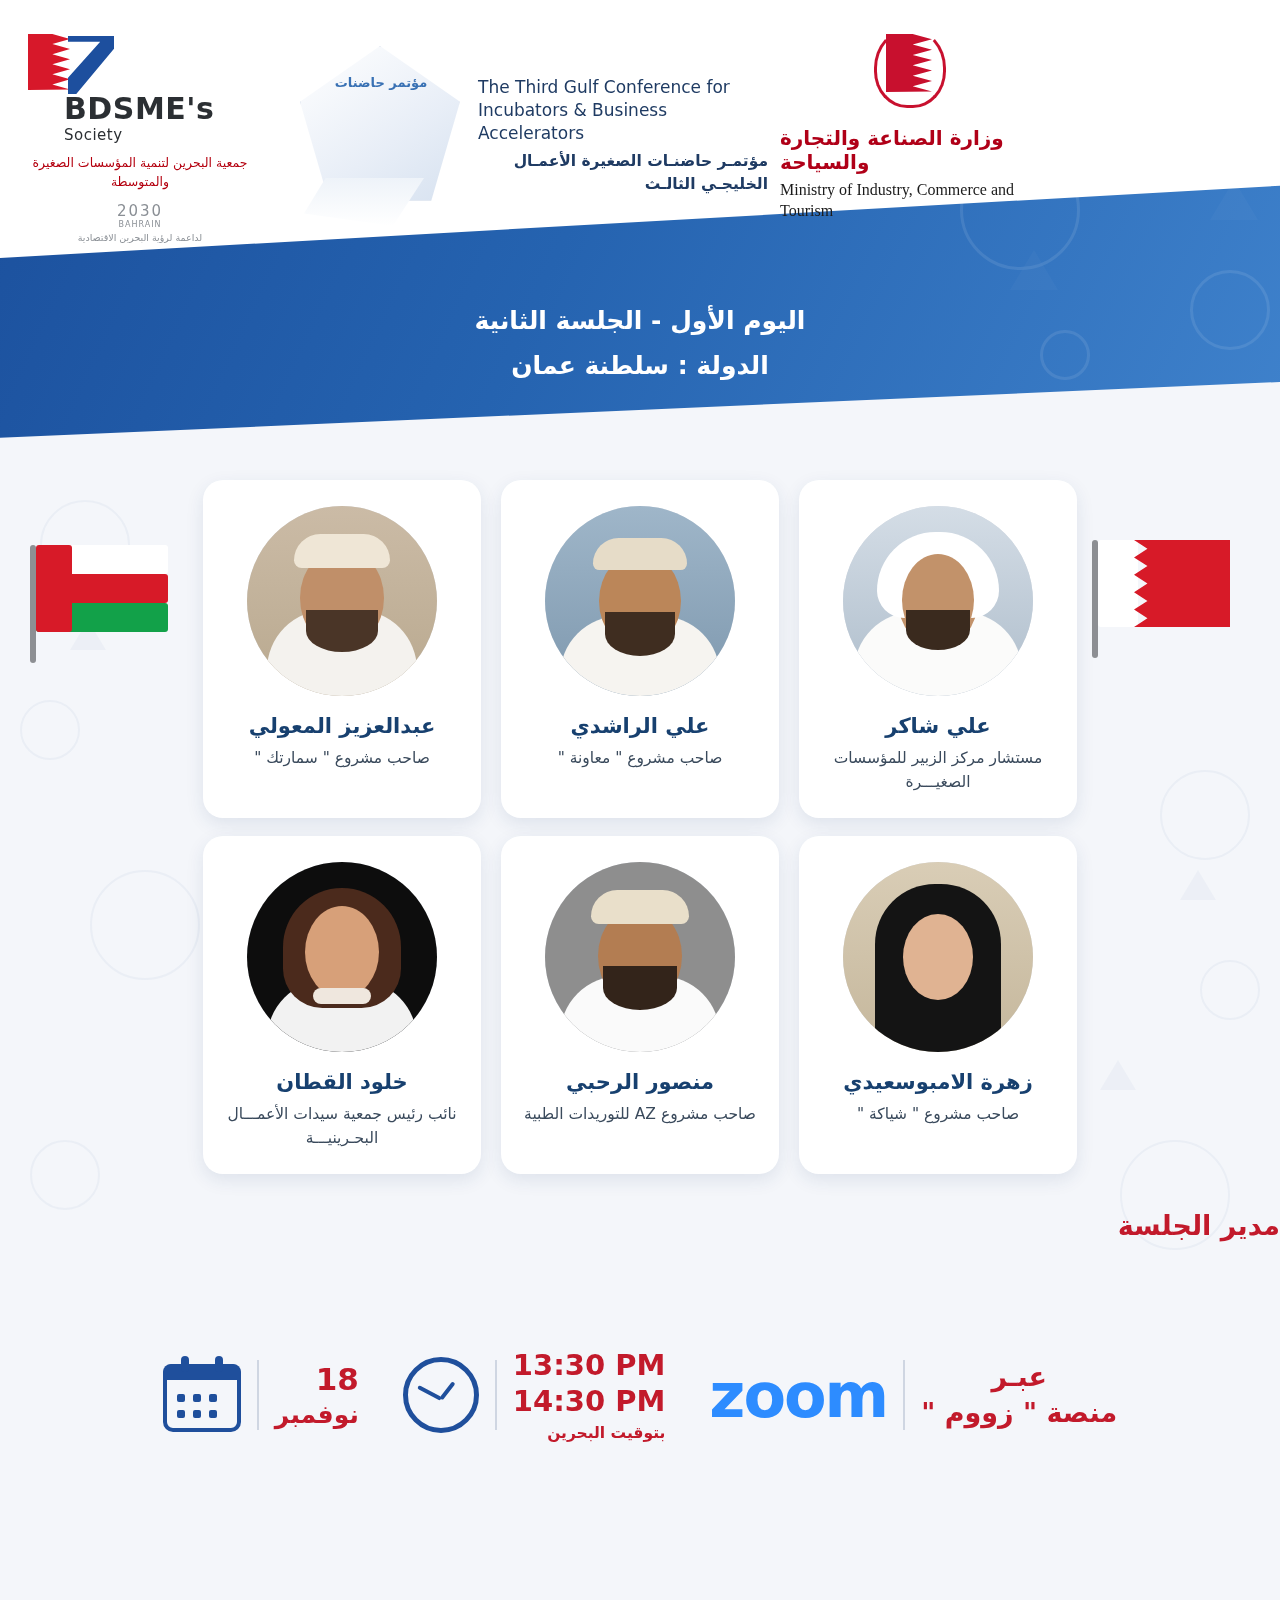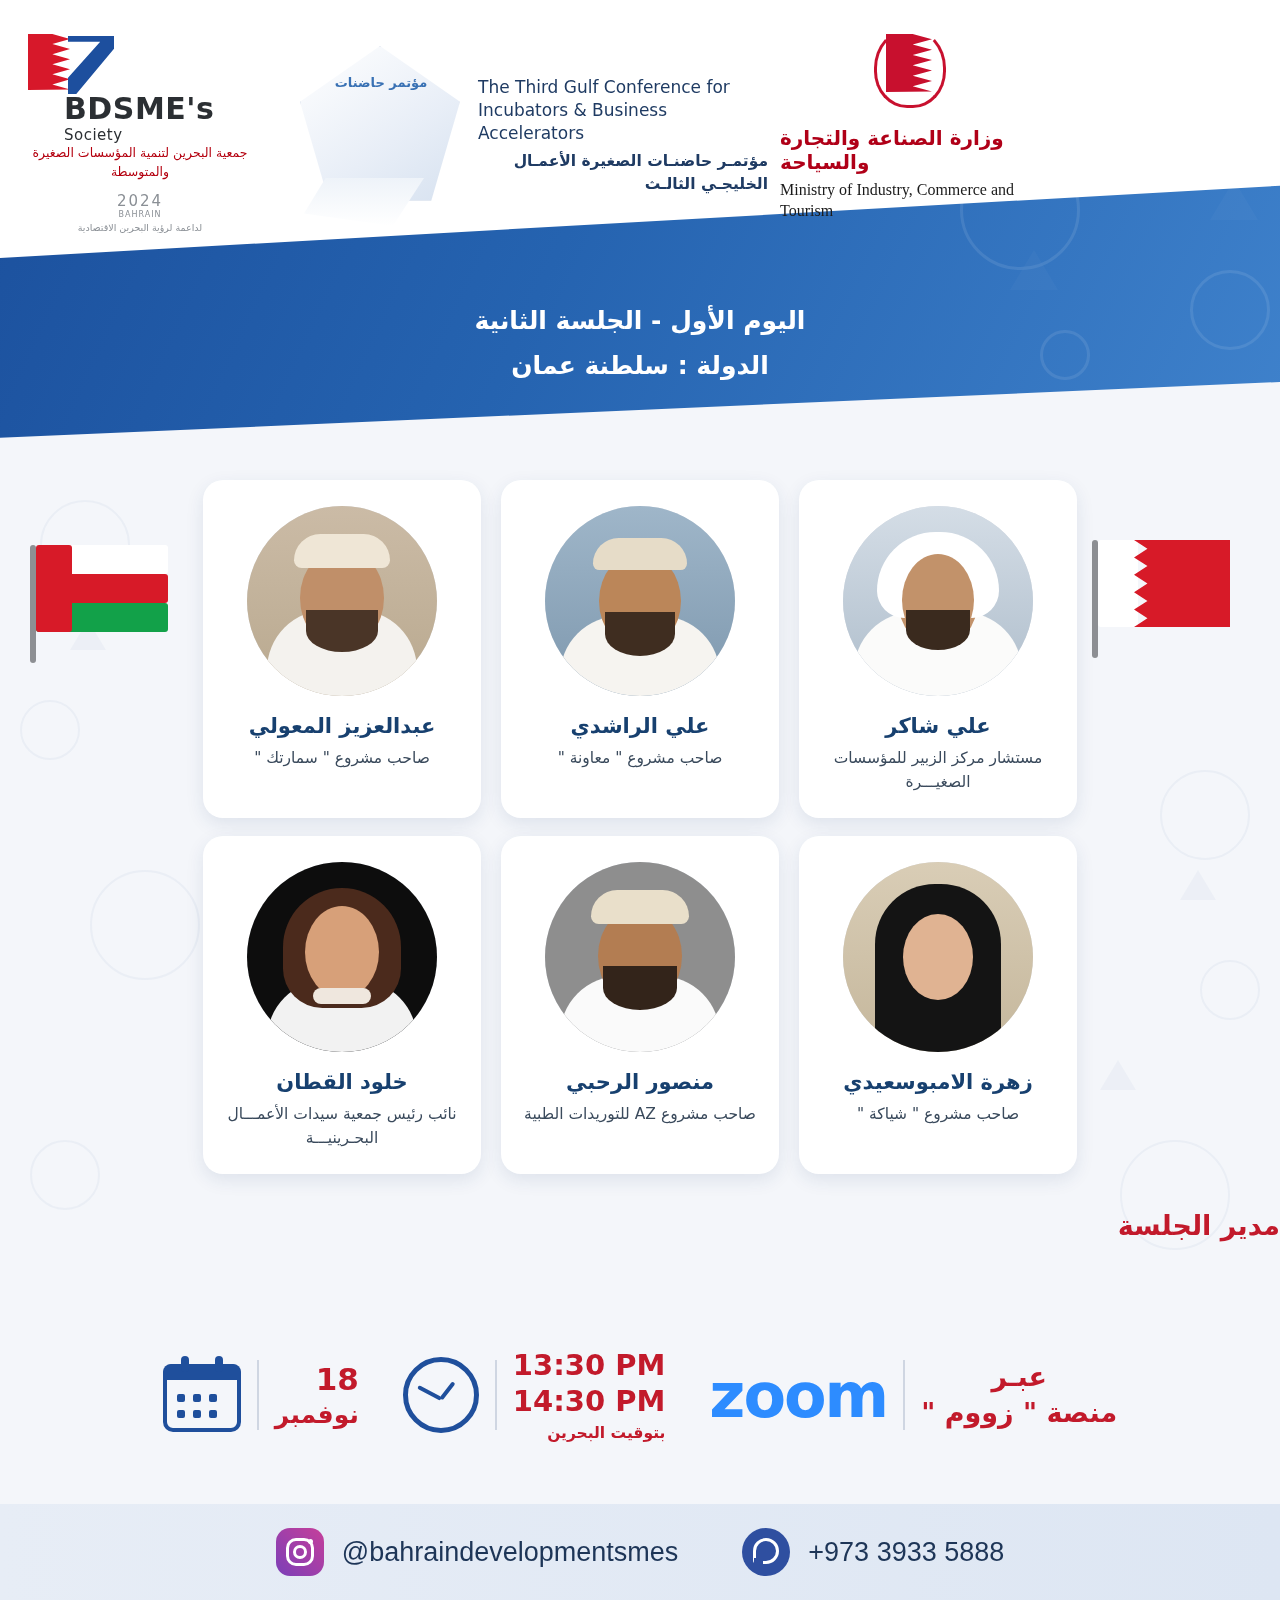--- a/index.html
+++ b/index.html
@@ -67,21 +67,21 @@
     clip-path: polygon(0 0, 58% 0, 100% 9%, 58% 18%, 100% 27%, 58% 36%, 100% 45%, 58% 54%, 100% 63%, 58% 72%, 100% 81%, 58% 90%, 100% 99%, 0 100%);
   }
   .bd-swoosh {
     position: absolute; left: 46px; top: 4px; width: 46px; height: 58px;
     background: #1d4f9e;
     clip-path: polygon(100% 0, 100% 22%, 18% 100%, 0 100%, 0 72%, 70% 10%, 0 10%, 0 0);
   }
   .bd-txt { display: inline-block; vertical-align: middle; margin-left: 42px; }
   .bd-title { font-size: 30px; font-weight: bold; color: #2b2f33; letter-spacing: .5px; line-height: 1; }
   .bd-sub { font-size: 15px; color: #2b2f33; letter-spacing: .5px; margin-top: 2px;}
-  .bd-ar { font-size: 12.5px; color: #b4000f; direction: rtl; text-align: center; line-height: 1.5; width: 236px; }
+  .bd-ar { margin-top: 10px; font-size: 12.5px; color: #b4000f; direction: rtl; text-align: center; line-height: 1.5; width: 236px; }
   .bd-v2030 { margin-top: 10px; text-align: center; width: 236px; }
   .bd-v2030 .num { font-size: 15px; color: #8a8f95; letter-spacing: 2px; }
   .bd-v2030 .cap { font-size: 8px; color: #8a8f95; letter-spacing: 1px; }
   .bd-v2030 .ar2 { font-size: 9.5px; color: #8a8f95; direction: rtl; margin-top: 3px; }
 
   .logo-conf { position: absolute; left: 300px; top: 20px; width: 470px; }
   .pent {
     position: absolute; left: 0; top: 8px;
     width: 160px; height: 155px;
     background: linear-gradient(145deg,#ffffff 0%, #e8eef7 60%, #d7e2f0 100%);
@@ -250,21 +250,21 @@
       <div class="bd-flagmark">
         <span class="sh"></span>
         <span class="bd-swoosh"></span>
       </div>
       <div class="bd-txt">
         <div class="bd-title">BDSME's</div>
         <div class="bd-sub">Society</div>
       </div>
       <div class="bd-ar">جمعية البحرين لتنمية المؤسسات الصغيرة والمتوسطة</div>
       <div class="bd-v2030">
-        <div class="num">2024</div>
+        <div class="num">2030</div>
         <div class="cap">BAHRAIN</div>
         <div class="ar2">لداعمة لرؤية البحرين الاقتصادية</div>
       </div>
     </div>
 
     <div class="logo-conf">
       <div class="pent">
         <div class="pent-in">مؤتمر حاضنات</div>
       </div>
       <div class="pent-tail"></div>
@@ -447,31 +447,14 @@
     <div class="ib-item">
       <div class="zoom-logo">zoom</div>
       <div class="vline"></div>
       <div class="via">
         <div>عبـر</div>
         <div>منصة " زووم "</div>
       </div>
     </div>
   </div>
 
-  <div class="footer">
-    <div class="f-item">
-      <div class="ig-icon">
-        <div class="sq"></div>
-          <div class="ci"></div>
-          <div class="dt"></div>
-      </div>
-      <div class="f-txt">@bahraindevelopmentsmes</div>
-    </div>
-    <div class="f-item">
-      <div class="wa-icon">
-        <div class="ph"></div>
-          <div class="tail"></div>
-      </div>
-      <div class="f-txt">+973 3933 5888</div>
-    </div>
-  </div>
 
 </div>
 
 </body></html>

